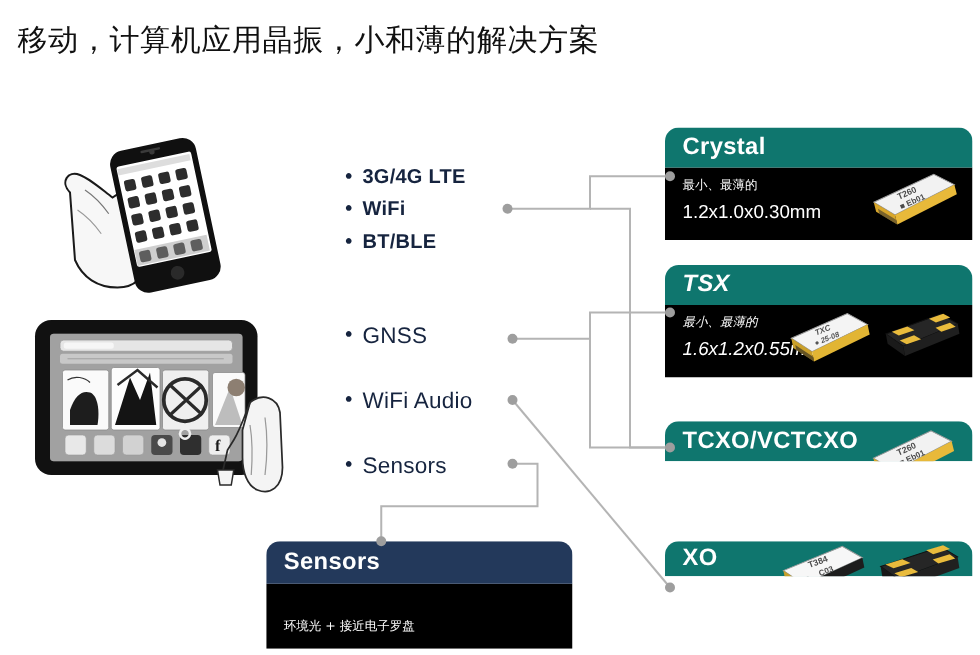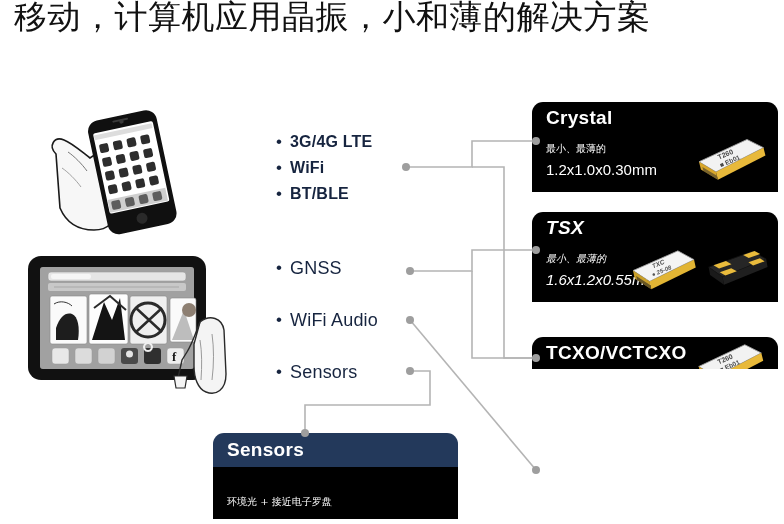--- a/index.html
+++ b/index.html
@@ -13,23 +13,23 @@
     position: relative;
     overflow: hidden;
     font-family: "Liberation Sans", sans-serif;
     background: #ffffff;
   }
 
   
   .slide-title {
     position: absolute;
     left: 14px;
-    top: 0;
+    top: 16px;
     font-family: Liberation Serif, serif;
-    font-size: 33px;
+    font-size: 24px;
     line-height: 34px;
     color: #111111;
     white-space: nowrap;
     letter-spacing: 0.5px;
   }
 
   
   .phone-wrap {
     position: absolute;
     left: 38px;
@@ -93,21 +93,21 @@
   #bullets-features .bullet-dot { font-size: 17px; line-height: 22px; }
 
   
   .card {
     position: absolute;
     width: 246px;
     overflow: hidden;
   }
   .card-header {
     height: 32px;
-    background: #000000;
+    background: #0f766e;
     border-radius: 11px 11px 0 0;
     color: #ffffff;
     font-size: 19px;
     font-weight: bold;
     line-height: 32px;
     padding-left: 14px;
     box-sizing: border-box;
     letter-spacing: 0.3px;
     position: relative;
     z-index: 1;
@@ -385,20 +385,21 @@
         <polygon points="24,30 74,18 74,26 24,38" fill="#e8b93a"></polygon>
         <polygon points="12,22 24,34 24,38 12,26" fill="#2b2b2b" opacity="0.55"></polygon>
         <text x="30" y="19" font-family="Liberation Sans, sans-serif" font-size="7" font-weight="bold" fill="#4a4a4a" transform="rotate(-10 30 19)">T260</text>
         <text x="30" y="27" font-family="Liberation Sans, sans-serif" font-size="6.5" font-weight="bold" fill="#4a4a4a" transform="rotate(-10 30 27)">■ Eb01</text>
       </g>
     </svg>
   </span>
 </div>
 
 <div class="card" id="card-xo">
+  <div class="card-header">XO</div>
   <span class="chip" style="right:78px; top:3px;">
     <svg width="78" height="48" viewBox="0 0 78 48">
       <g transform="rotate(-11 39 24)">
         <polygon points="6,14 56,4 70,16 20,28" fill="#f7f7f7" stroke="#9a9a9a" stroke-width="0.8"></polygon>
         <polygon points="6,14 20,28 20,36 6,22" fill="#c79f2c"></polygon>
         <polygon points="20,28 70,16 70,24 20,36" fill="#1d1d1d"></polygon>
         <polygon points="8,20 20,32 20,36 8,24" fill="#222" opacity="0.6"></polygon>
         <text x="27" y="16" font-family="Liberation Sans, sans-serif" font-size="7" font-weight="bold" fill="#4e4e4e" transform="rotate(-10 27 16)">T384</text>
         <text x="34" y="24" font-family="Liberation Sans, sans-serif" font-size="6.5" font-weight="bold" fill="#4e4e4e" transform="rotate(-10 34 24)">C03</text>
         <circle cx="24" cy="24" r="1.6" fill="#333"></circle>

